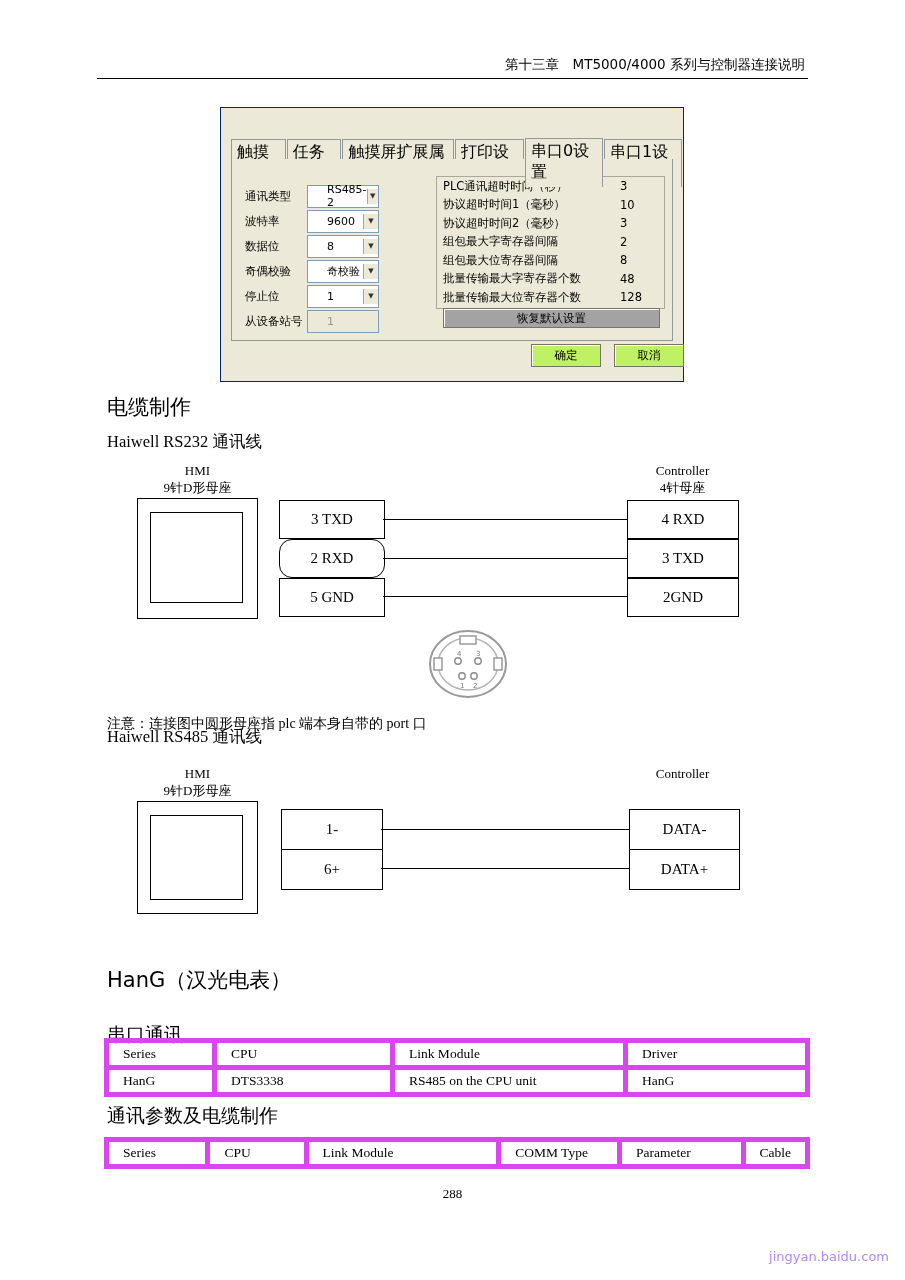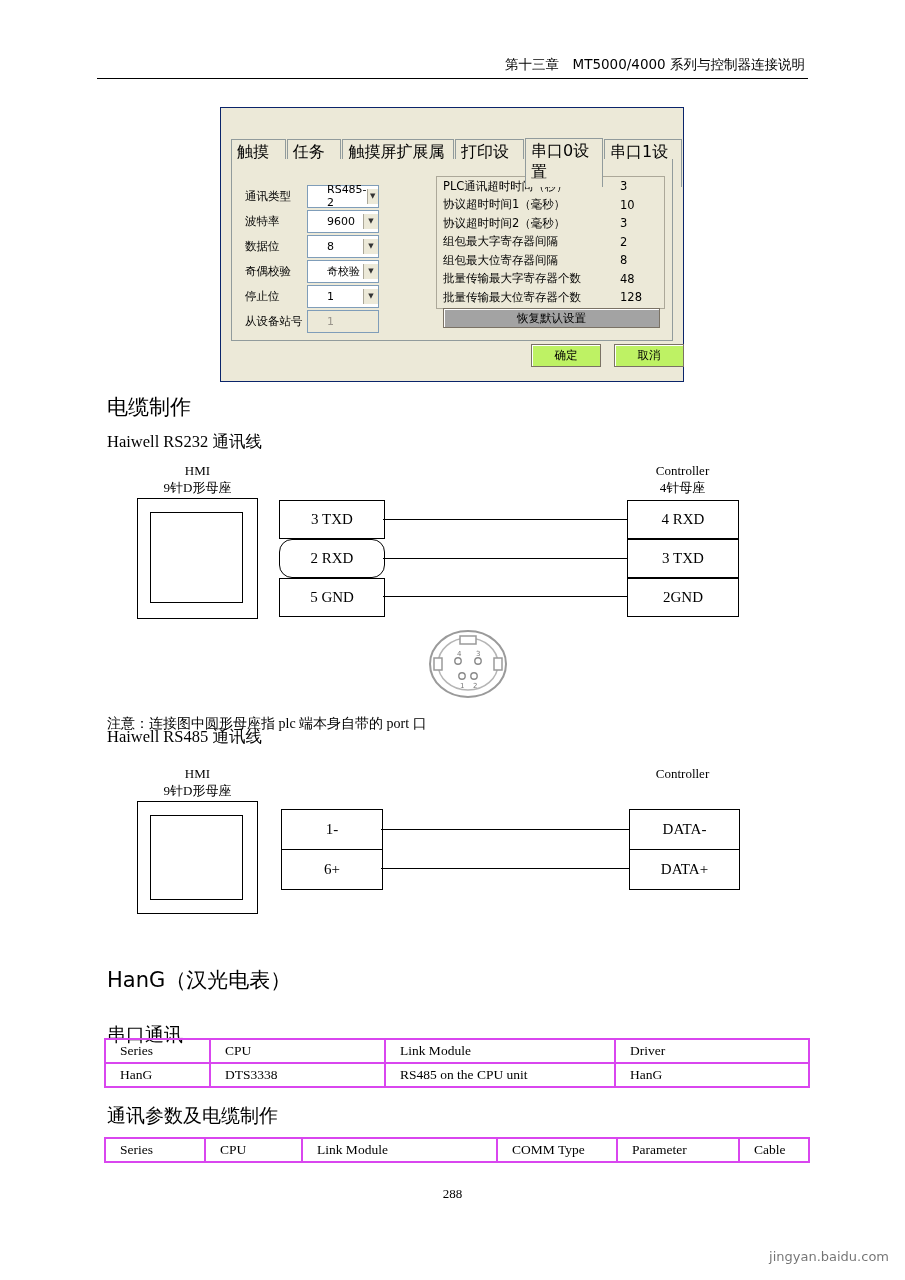--- a/index.html
+++ b/index.html
@@ -105,29 +105,29 @@
     position:absolute;border:1px solid #000;background:#fff;
     display:flex;align-items:center;justify-content:center;font-size:15px;
   }
   .wire{position:absolute;background:#000;height:1px;}
 
   
   .circ{position:absolute;}
 
   
   table.tbl{position:absolute;border-collapse:collapse;font-size:13.5px;}
-  table.tbl td{border:2px solid #d946ef;padding:3px 14px;font-family:"Liberation Serif",serif;}
+  table.tbl td{border:5px solid #d946ef;padding:3px 14px;font-family:"Liberation Serif",serif;}
 
   .pageno{position:absolute;left:0;top:1186px;width:905px;text-align:center;font-size:13px;}
 
   
   .wm{position:absolute;right:16px;bottom:16px;text-align:right;opacity:.55;}
   .wm-top{font-size:30px;font-weight:bold;color:#9a9a9a;font-family:"DejaVu Sans",sans-serif;letter-spacing:1px;}
   .wm-top .bai{color:#8c8c8c;}
-  .wm-sub{font-size:13px;color:#000000;font-family:"DejaVu Sans",sans-serif;margin-top:2px;}
+  .wm-sub{font-size:13px;color:#6d28d9;font-family:"DejaVu Sans",sans-serif;margin-top:2px;}
 </style>
 </head>
 <body>
 
 <div class="page">
 
   <div class="hdr">第十三章　MT5000/4000 系列与控制器连接说明</div>
   <div class="hdr-rule"></div>
 
   <div class="dlg">

